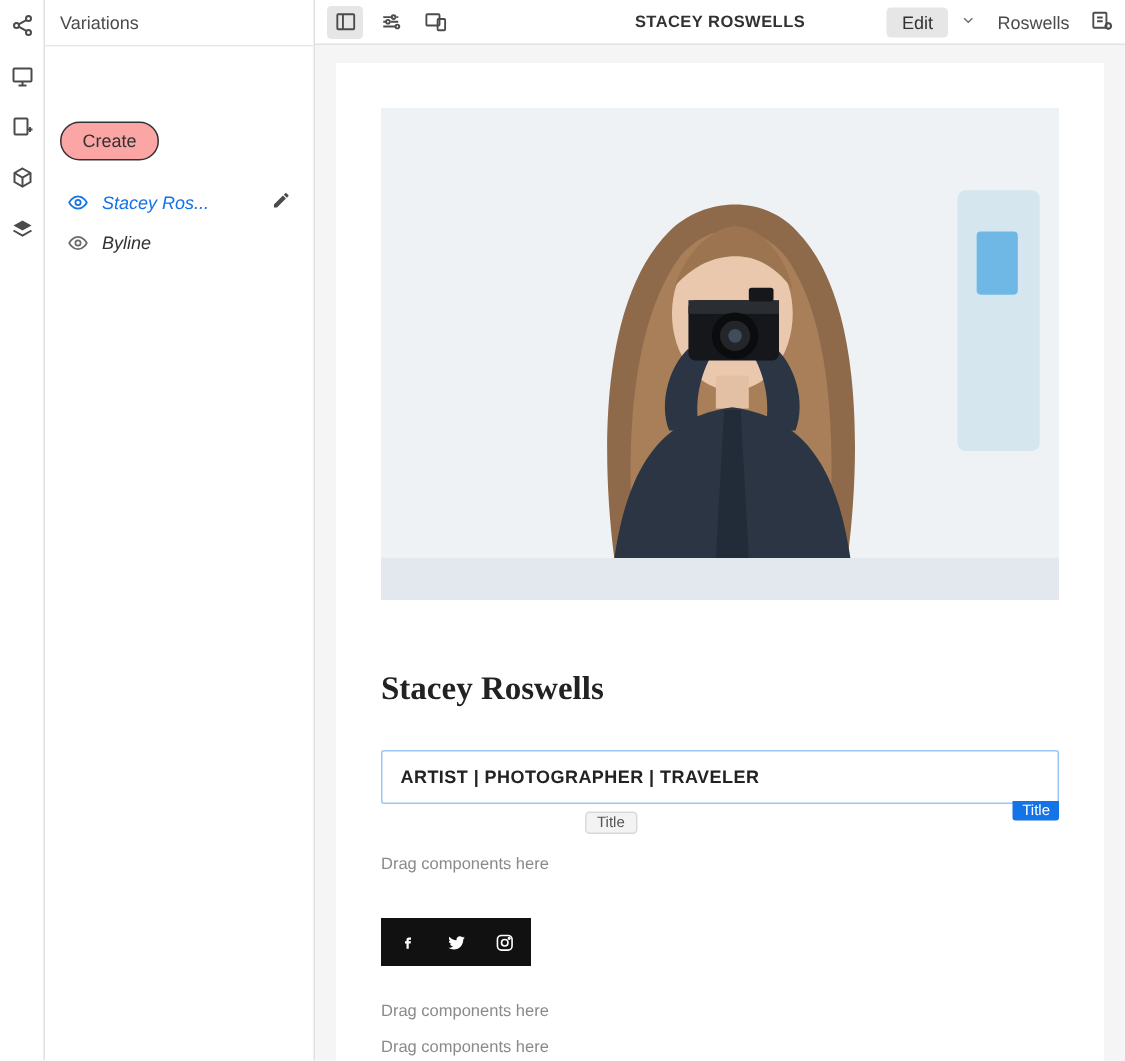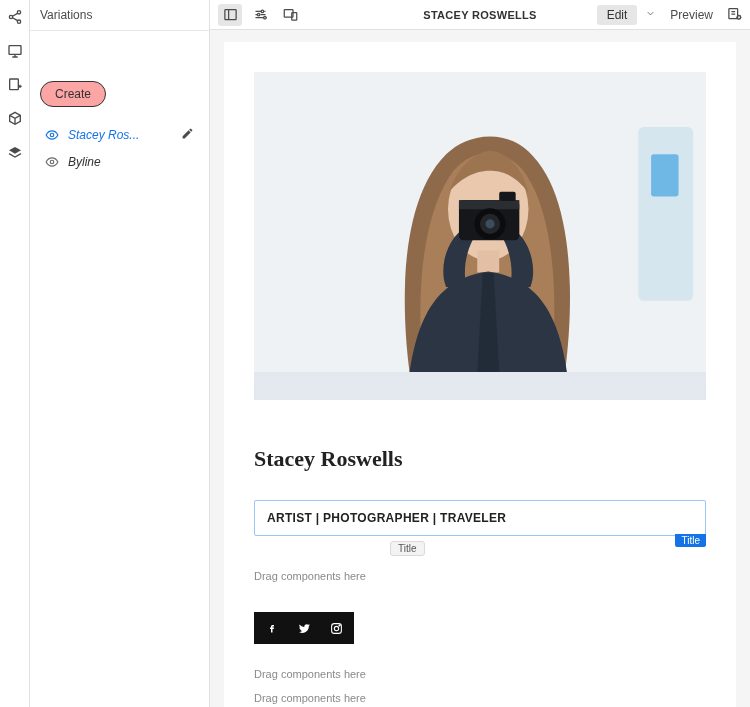--- a/index.html
+++ b/index.html
@@ -153,21 +153,21 @@
         </div>
       </div>
       <div class="tb-title">STACEY ROSWELLS</div>
       <div class="tb-right">
         <span class="editbtn">Edit</span>
         <span class="chev">
           <svg width="11" height="11" viewBox="0 0 24 24" fill="none" stroke="currentColor" stroke-width="2">
               <path d="M6 9l6 6 6-6"></path>
             </svg>
         </span>
-        <span class="previewbtn">Preview</span>
+        <span class="previewbtn">Roswells</span>
         <span>
           <svg width="15" height="15" viewBox="0 0 24 24" fill="none" stroke="#4b4b4b" stroke-width="2">
               <rect x="3" y="4" width="14" height="16" rx="1"></rect>
               <path d="M7 9h6M7 13h6"></path>
               <circle cx="19" cy="18" r="2.8"></circle>
               <path d="M19 15v-1M19 22v-1M22 18h1M15 18h1M21 16l.7-.7M16.3 20.7l.7-.7M21 20l.7.7M16.3 15.3l.7.7"></path>
             </svg>
         </span>
       </div>
     </div>

